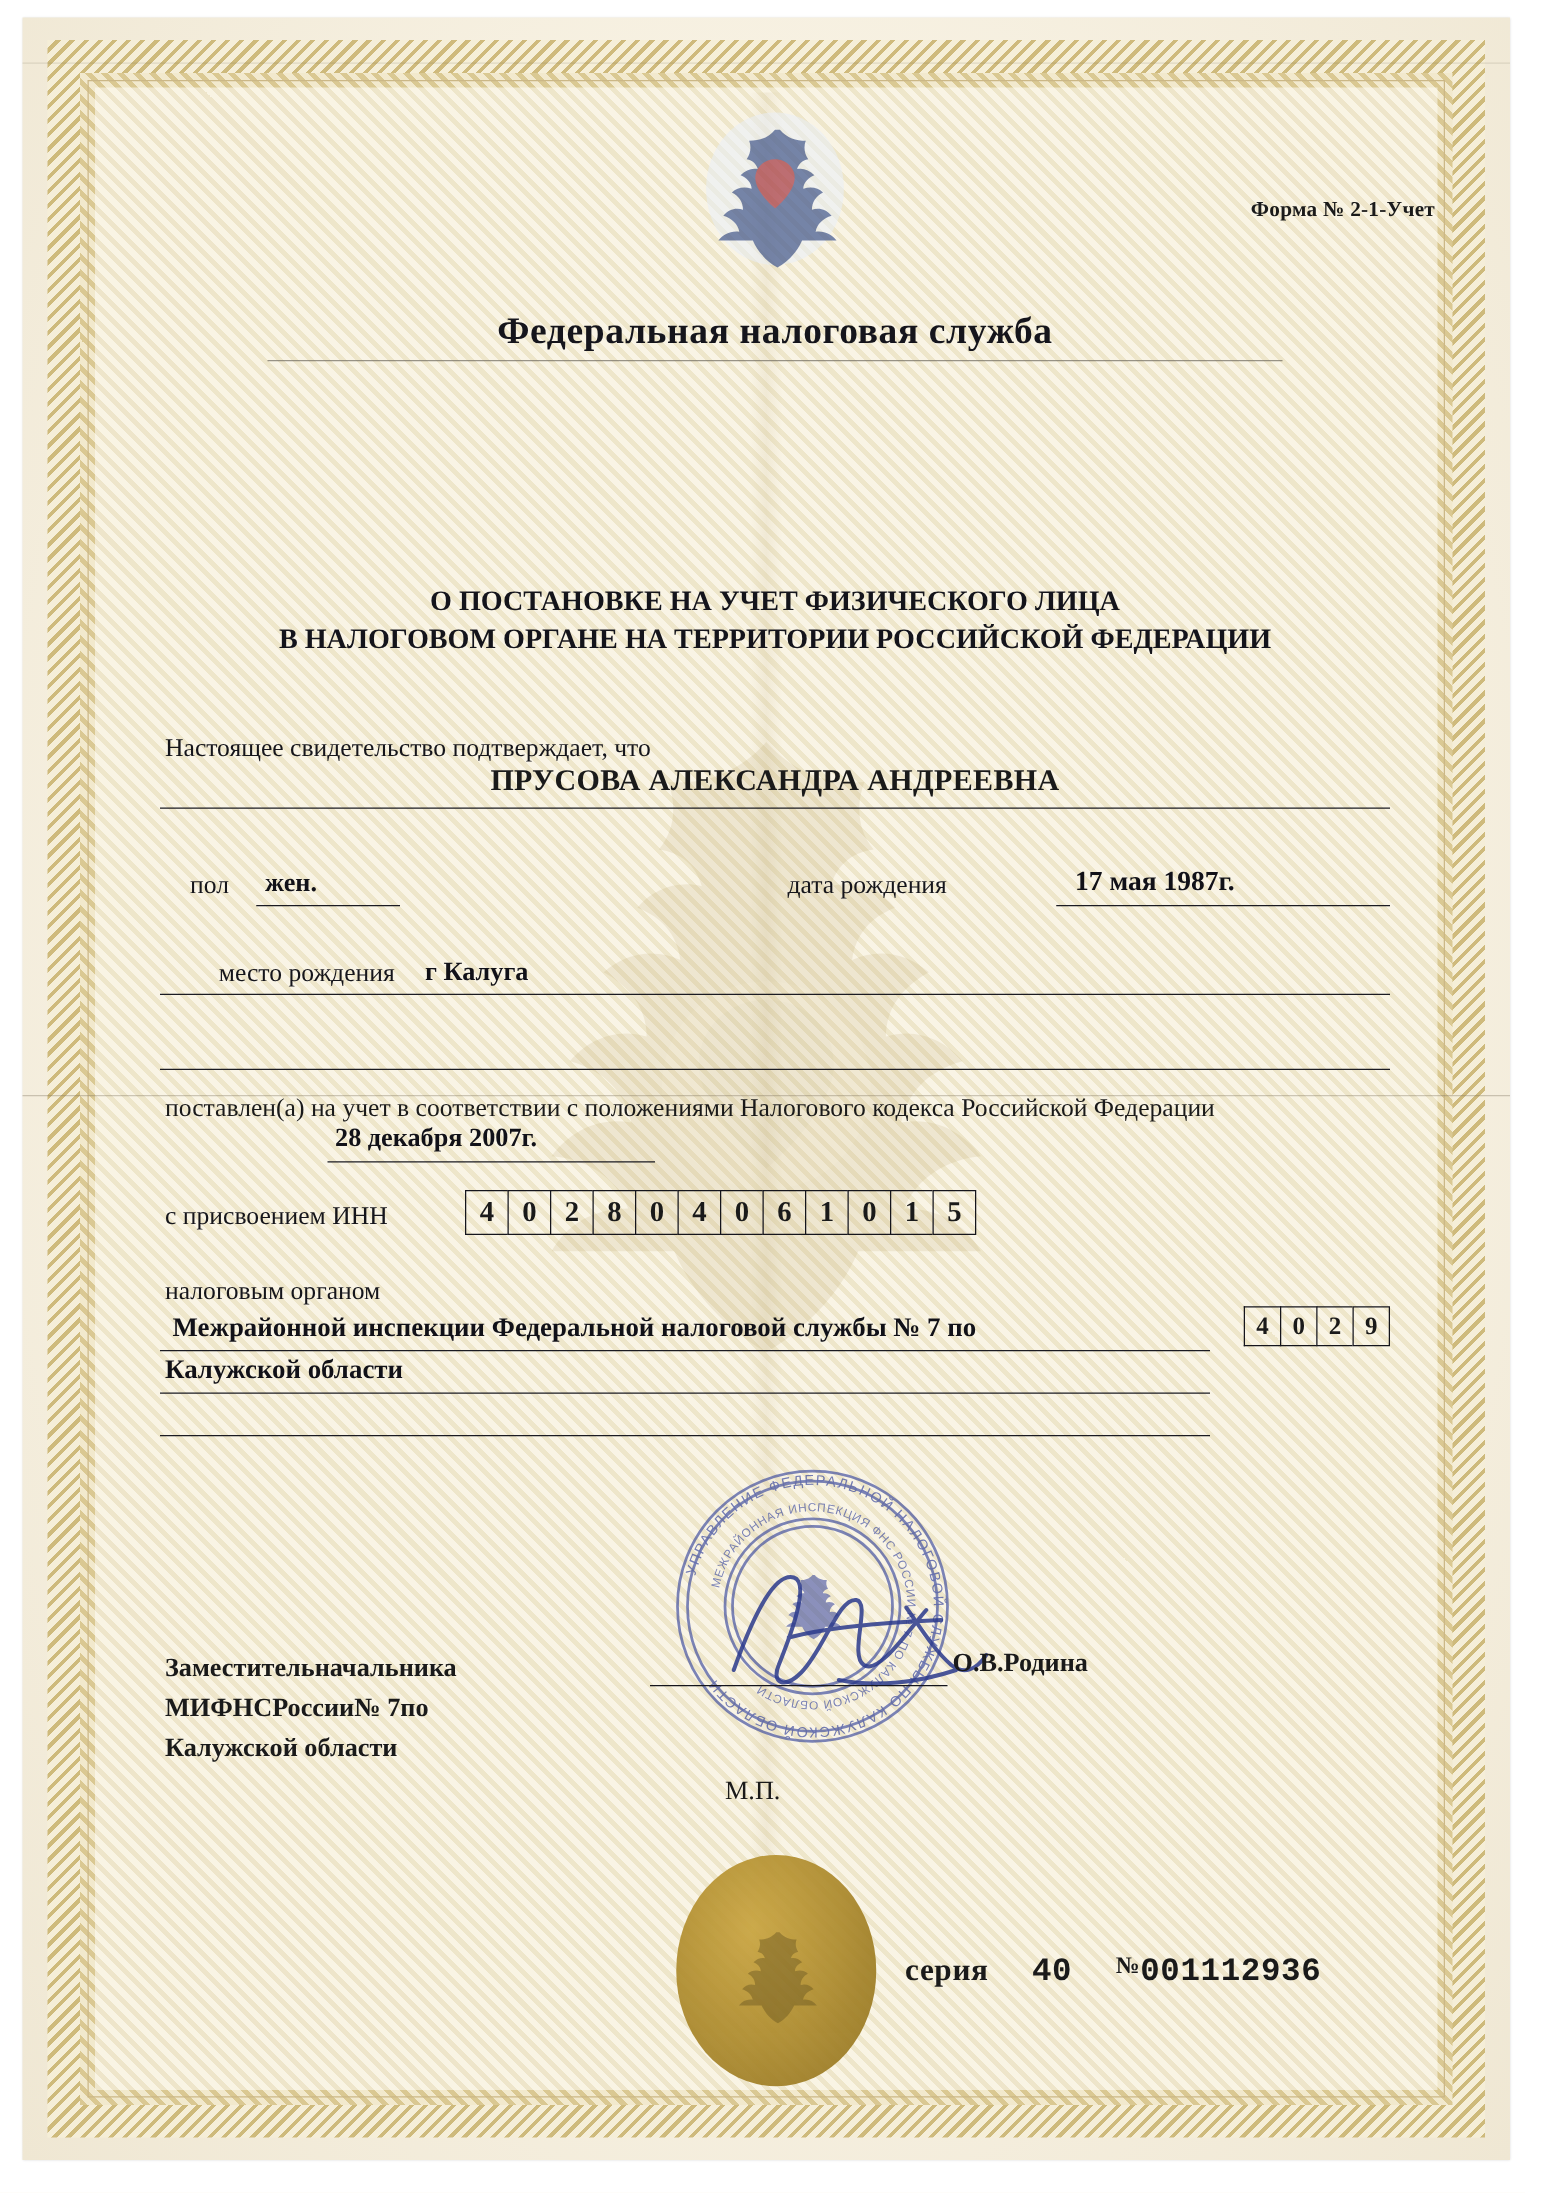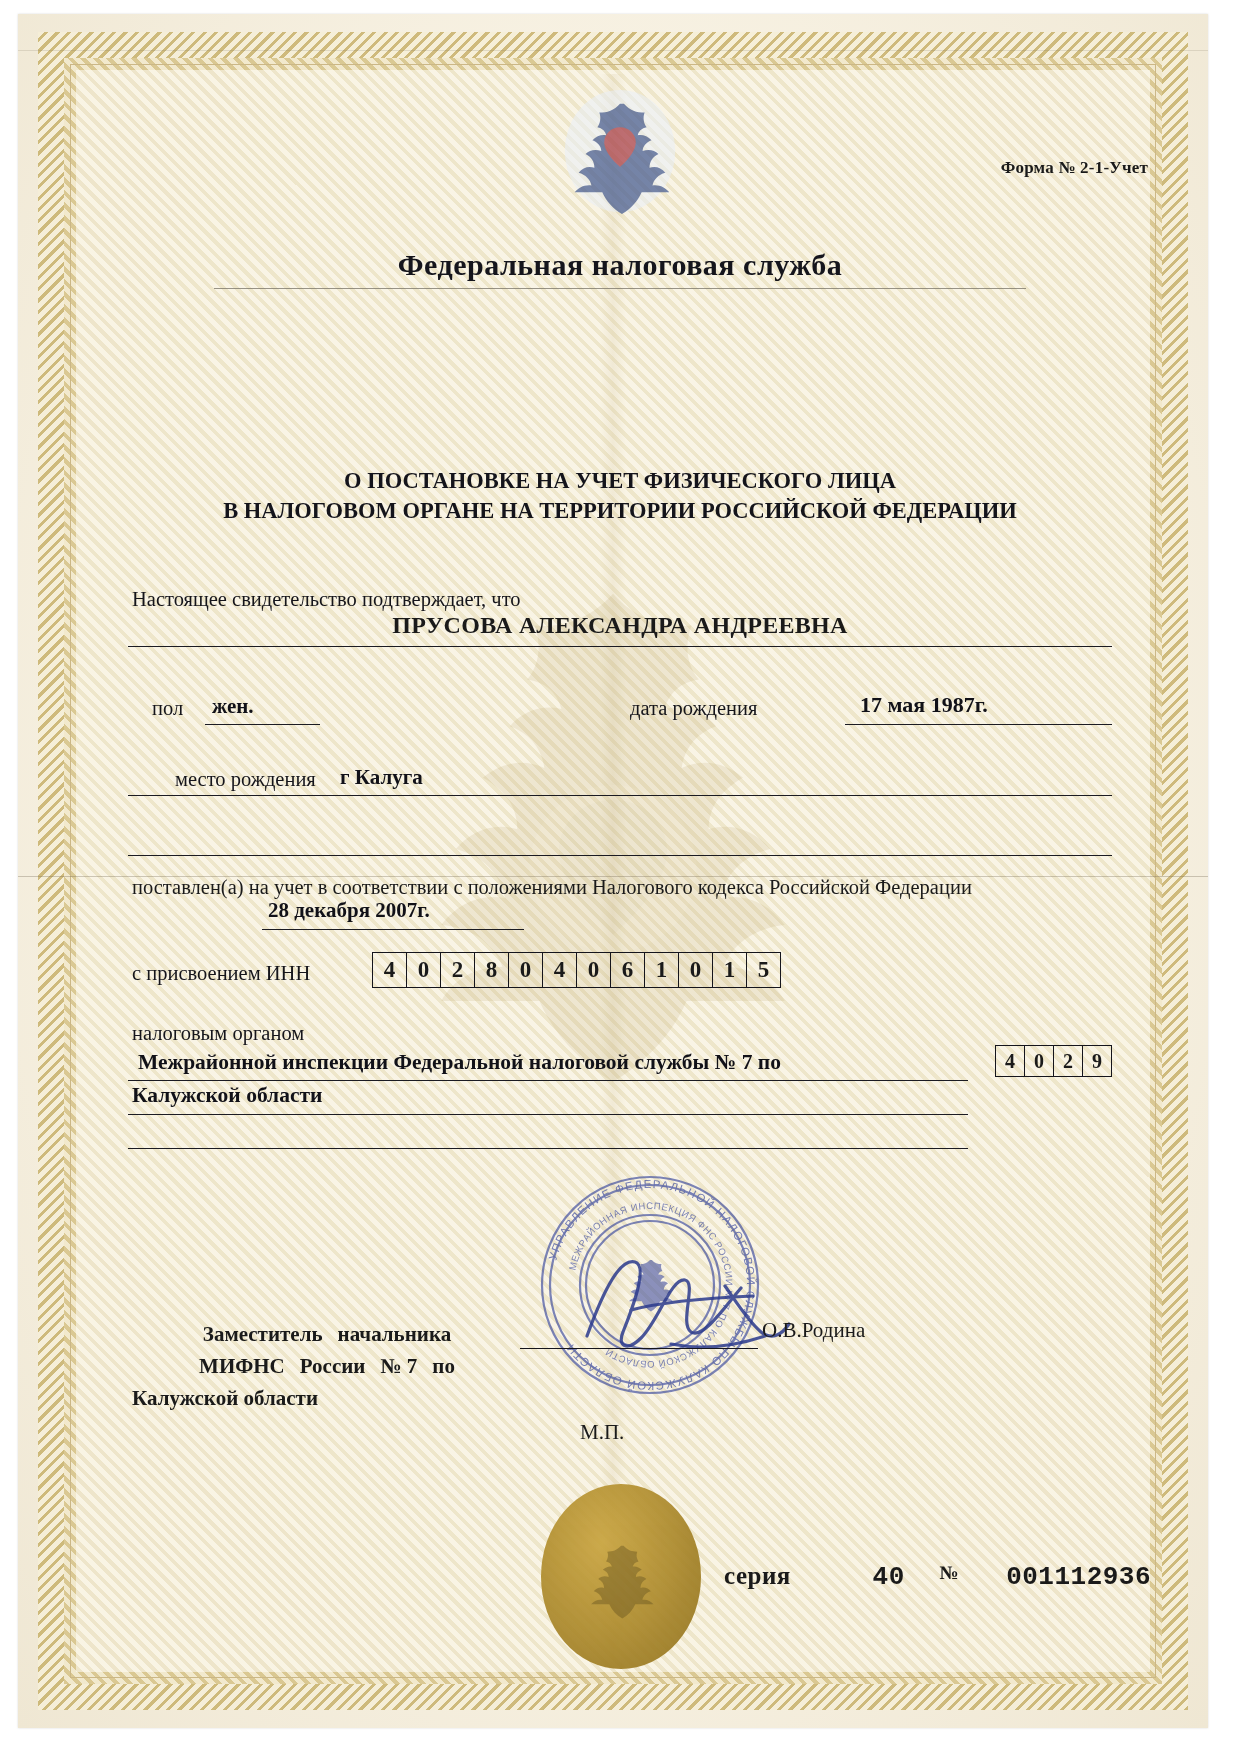--- a/index.html
+++ b/index.html
@@ -268,27 +268,27 @@
 
   .sign-block {
     position: absolute;
     left: 132px;
     top: 1318px;
     width: 390px;
     font-size: 21px;
     font-weight: bold;
     line-height: 32px;
   }
-  .sign-row { display: flex; justify-content: center; gap: 15px; }
+  .sign-row { display: flex; justify-content: flex-start; }
   .sign-name {
     position: absolute;
     left: 762px;
     top: 1318px;
     font-size: 21px;
-    font-weight: normal;
+    font-weight: bold;
   }
   .line-sign { left: 520px; width: 238px; top: 1348px; border-bottom: 1.4px solid #15151c; }
   .mp {
     position: absolute;
     left: 580px;
     top: 1420px;
     font-size: 21px;
   }
 
   
@@ -333,21 +333,20 @@
     left: 724px;
     top: 1562px;
     font-size: 25px;
     font-weight: bold;
     letter-spacing: 0.5px;
   }
   .serial .num {
     font-family: "Liberation Mono", monospace;
     font-weight: bold;
     font-size: 26px;
-    margin-left: 47px;
   }
   .serial .sep { margin: 0 14px; }
   .serial .no-sign { font-size: 19px; vertical-align: top; }
 </style>
 </head>
 <body>
 
 <div class="page">
   <div class="scan-margin"></div>
 

